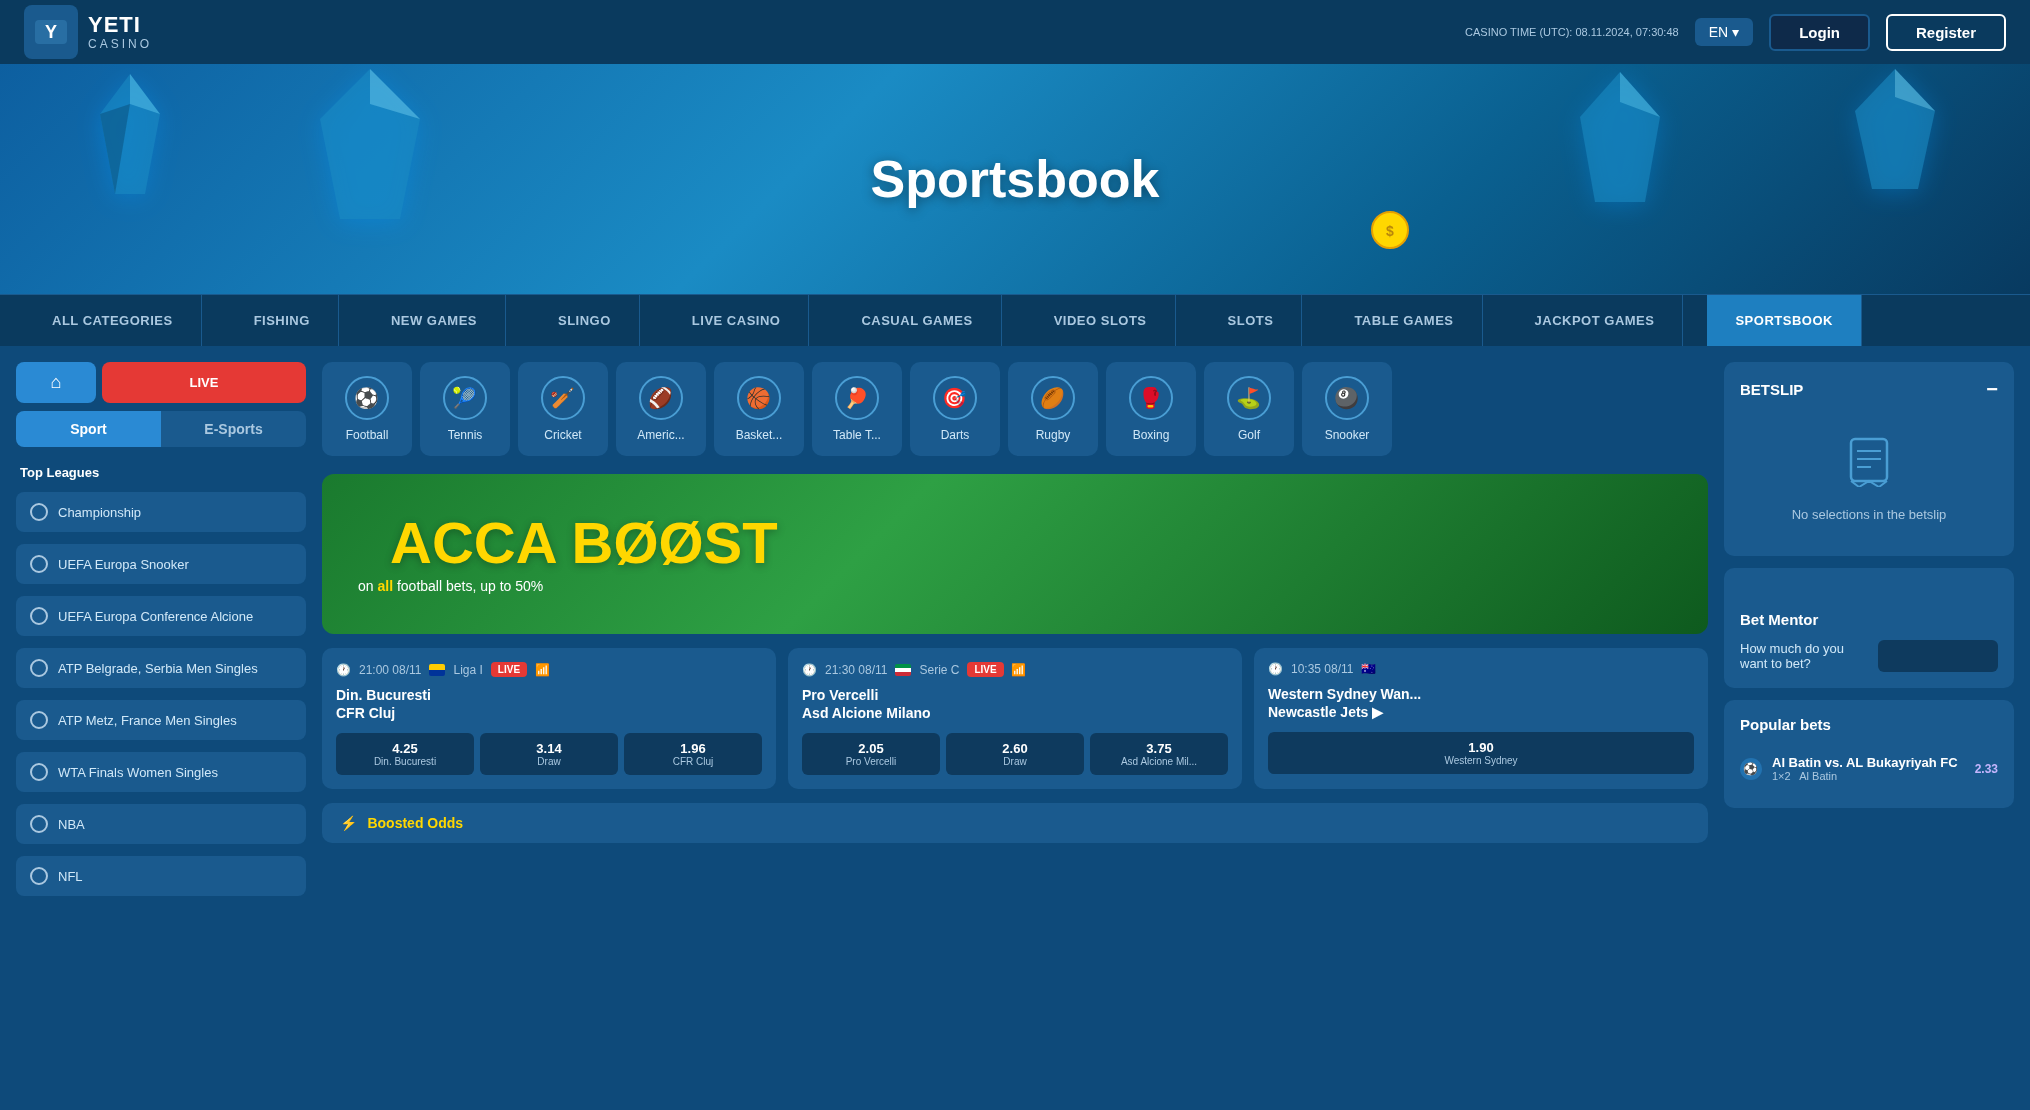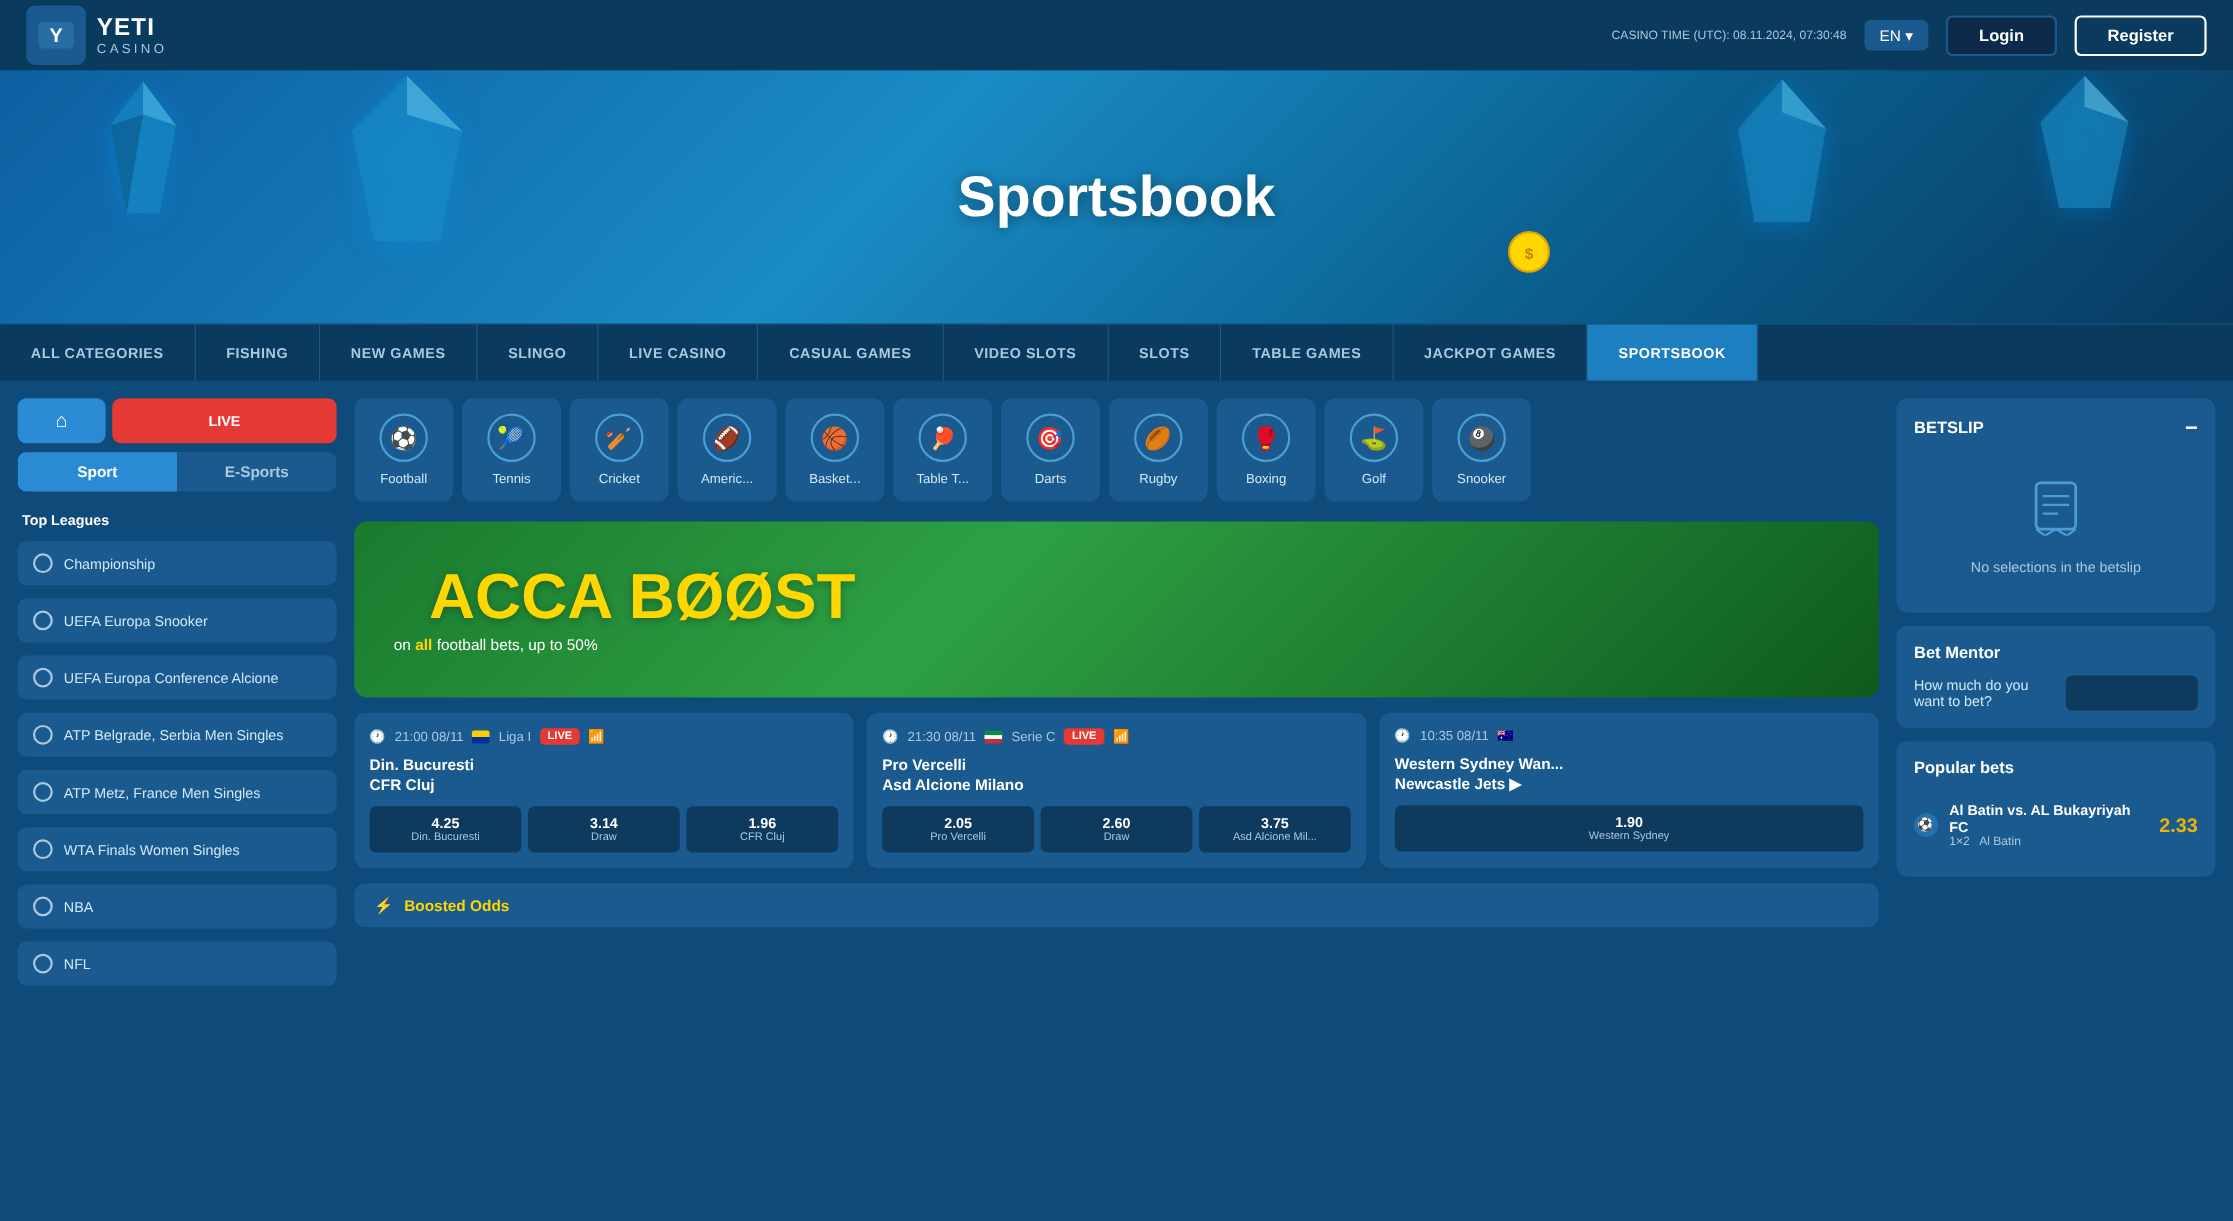--- a/index.html
+++ b/index.html
@@ -123,20 +123,21 @@
     .nav-item {
       padding: 18px 28px;
       font-size: 13px;
       font-weight: 600;
       color: #aac8e0;
       cursor: pointer;
       text-transform: uppercase;
       letter-spacing: 0.5px;
       white-space: nowrap;
       border-right: 1px solid #1a5a8e;
+      margin-left: 24px;
     }
     .nav-item.active {
       background: #1e7fc0;
       color: #fff;
     }
 
     
     .main-content {
       display: flex;
       gap: 0;
@@ -408,20 +409,21 @@
     .bet-mentor-box {
       background: #1a5a8e;
       border-radius: 10px;
       padding: 16px;
     }
     .bet-mentor-title {
       font-size: 15px;
       font-weight: 700;
       color: #fff;
       margin-bottom: 12px;
+      margin-top: 27px;
     }
     .bet-mentor-input-row {
       display: flex;
       gap: 8px;
       align-items: center;
     }
     .bet-mentor-label {
       font-size: 13px;
       color: #d0e8f8;
     }
@@ -451,21 +453,21 @@
       gap: 10px;
       padding: 10px 0;
       border-bottom: 1px solid #2272b0;
     }
     .popular-bet-item:last-child { border-bottom: none; }
     .popular-bet-teams {
       flex: 1;
     }
     .popular-bet-name { font-size: 13px; font-weight: 600; color: #fff; }
     .popular-bet-sub { font-size: 11px; color: #aac8e0; }
-    .popular-bet-odd { font-size: 18px; font-weight: 700; color: #eab308; }
+    .popular-bet-odd { font-size: 12px; font-weight: 700; color: #c4b5fd; }
     .sport-ball-icon {
       width: 22px;
       height: 22px;
       border-radius: 50%;
       background: #2272b0;
       display: flex;
       align-items: center;
       justify-content: center;
       font-size: 12px;
     }

